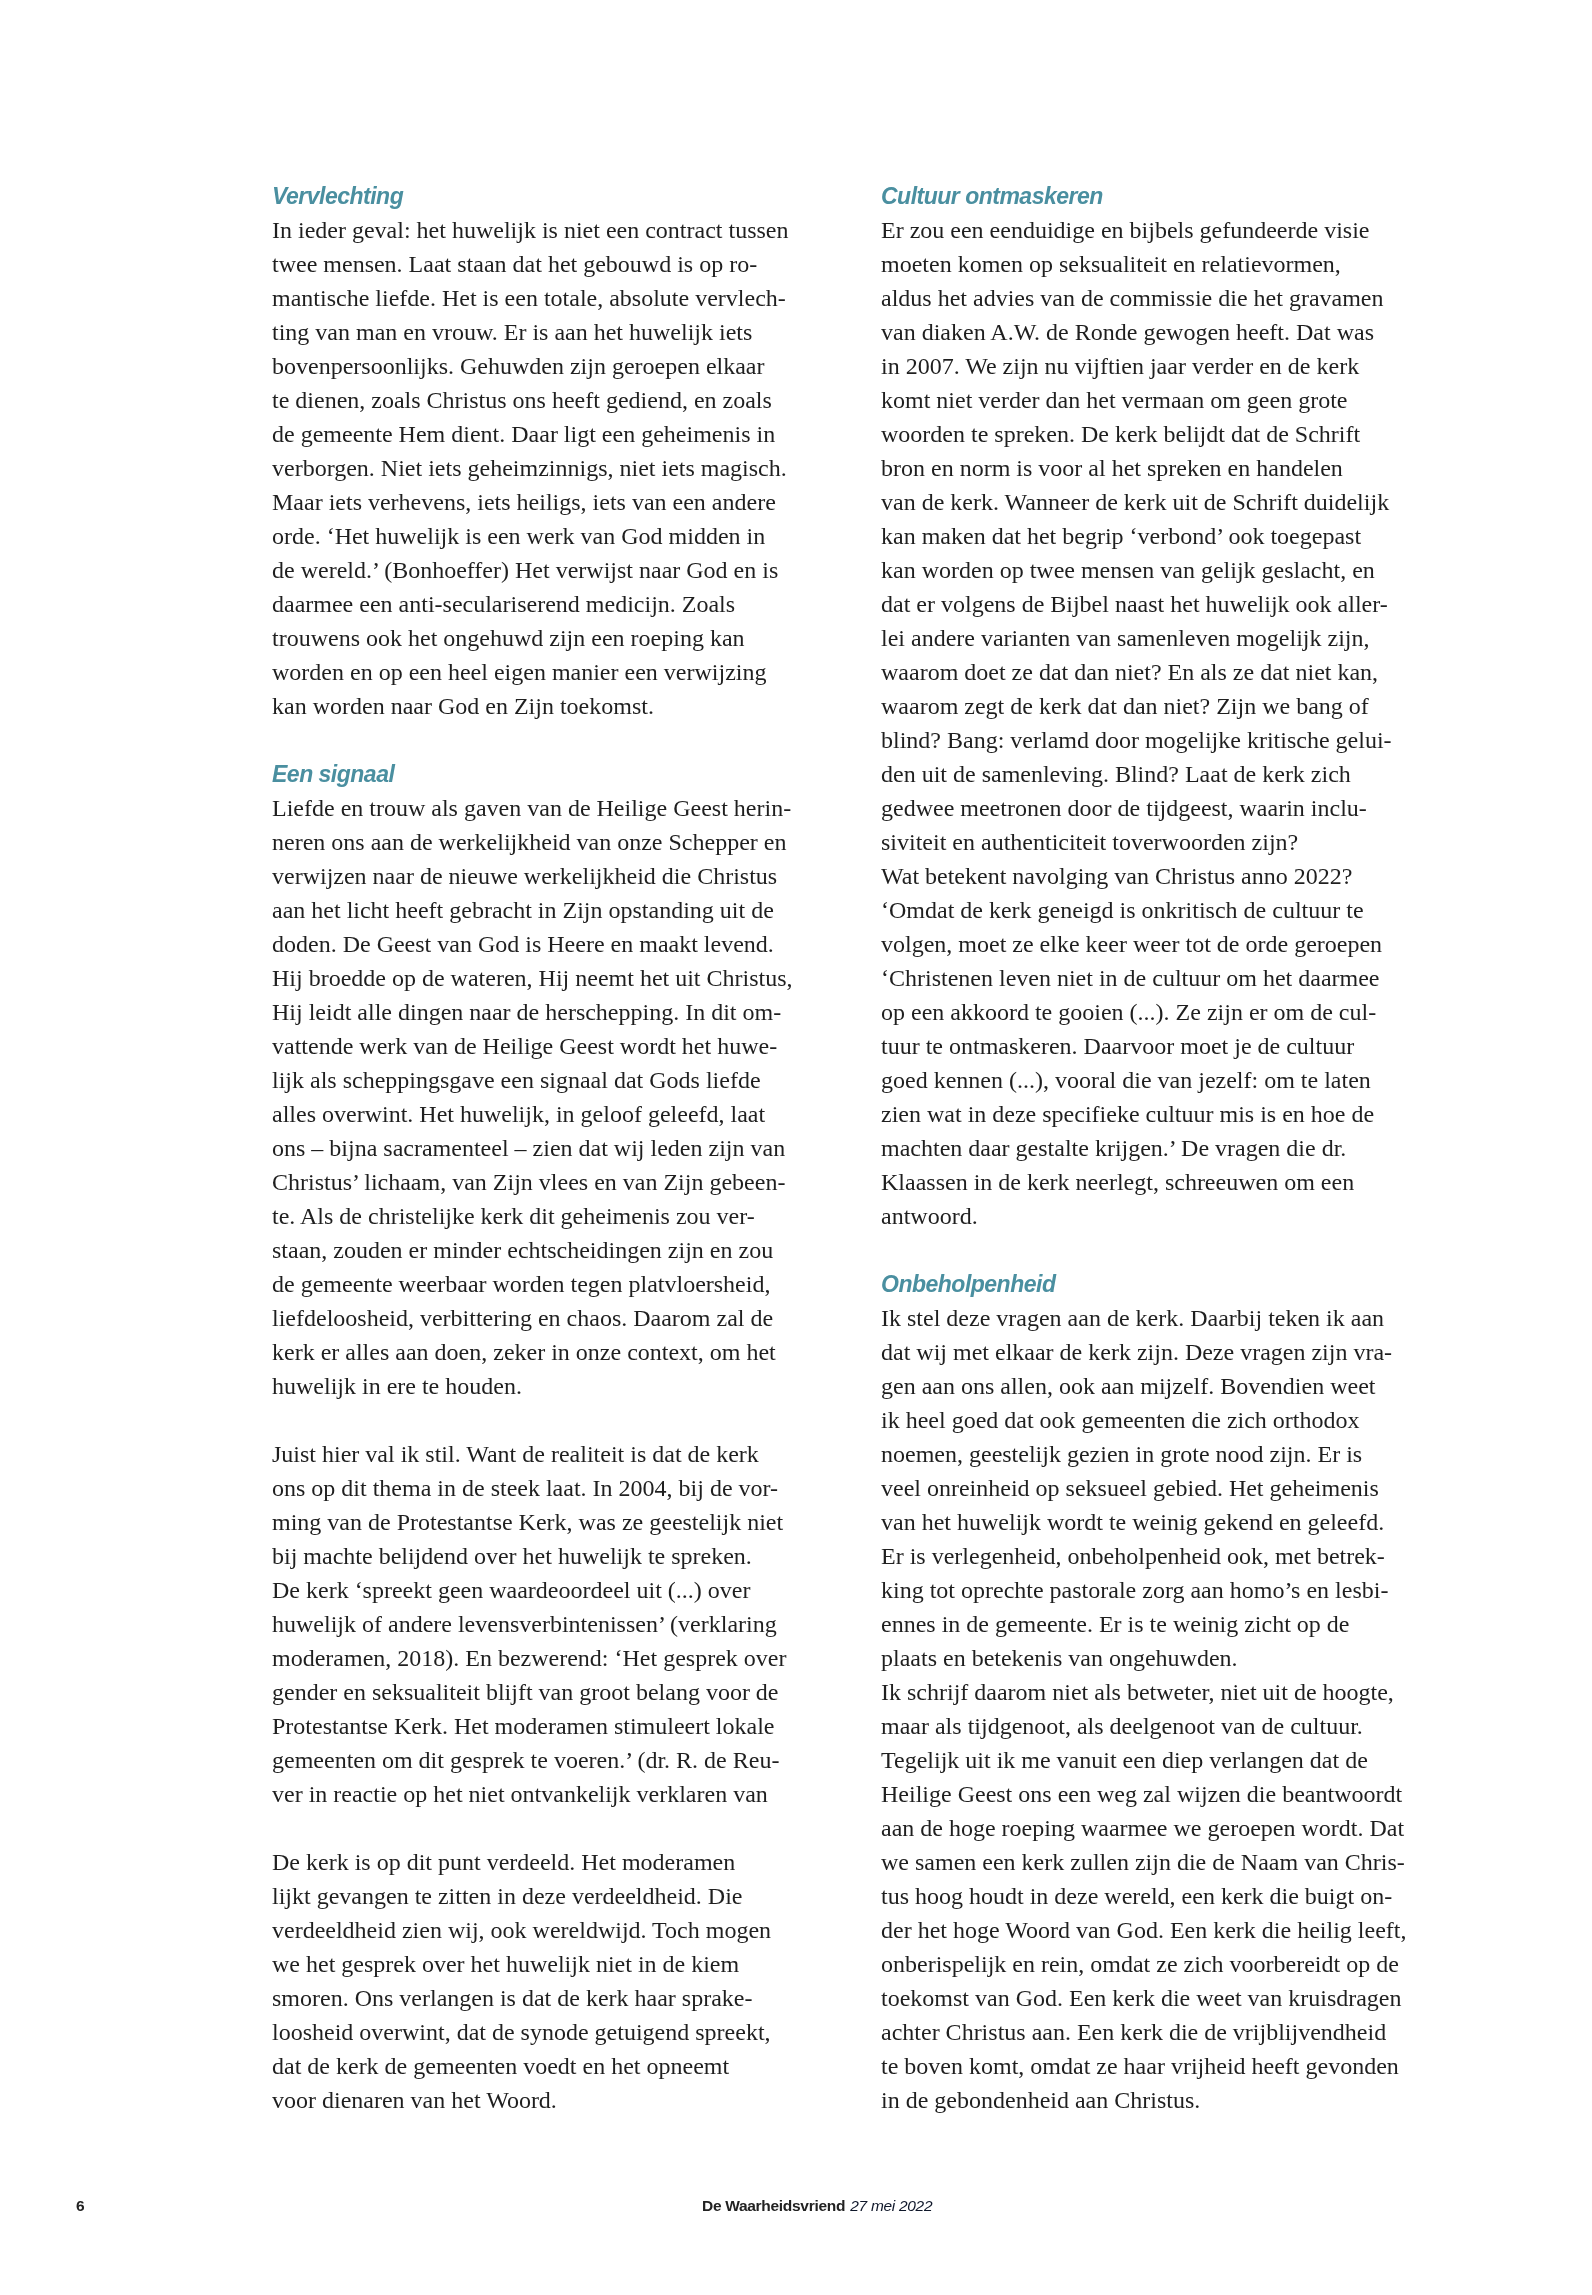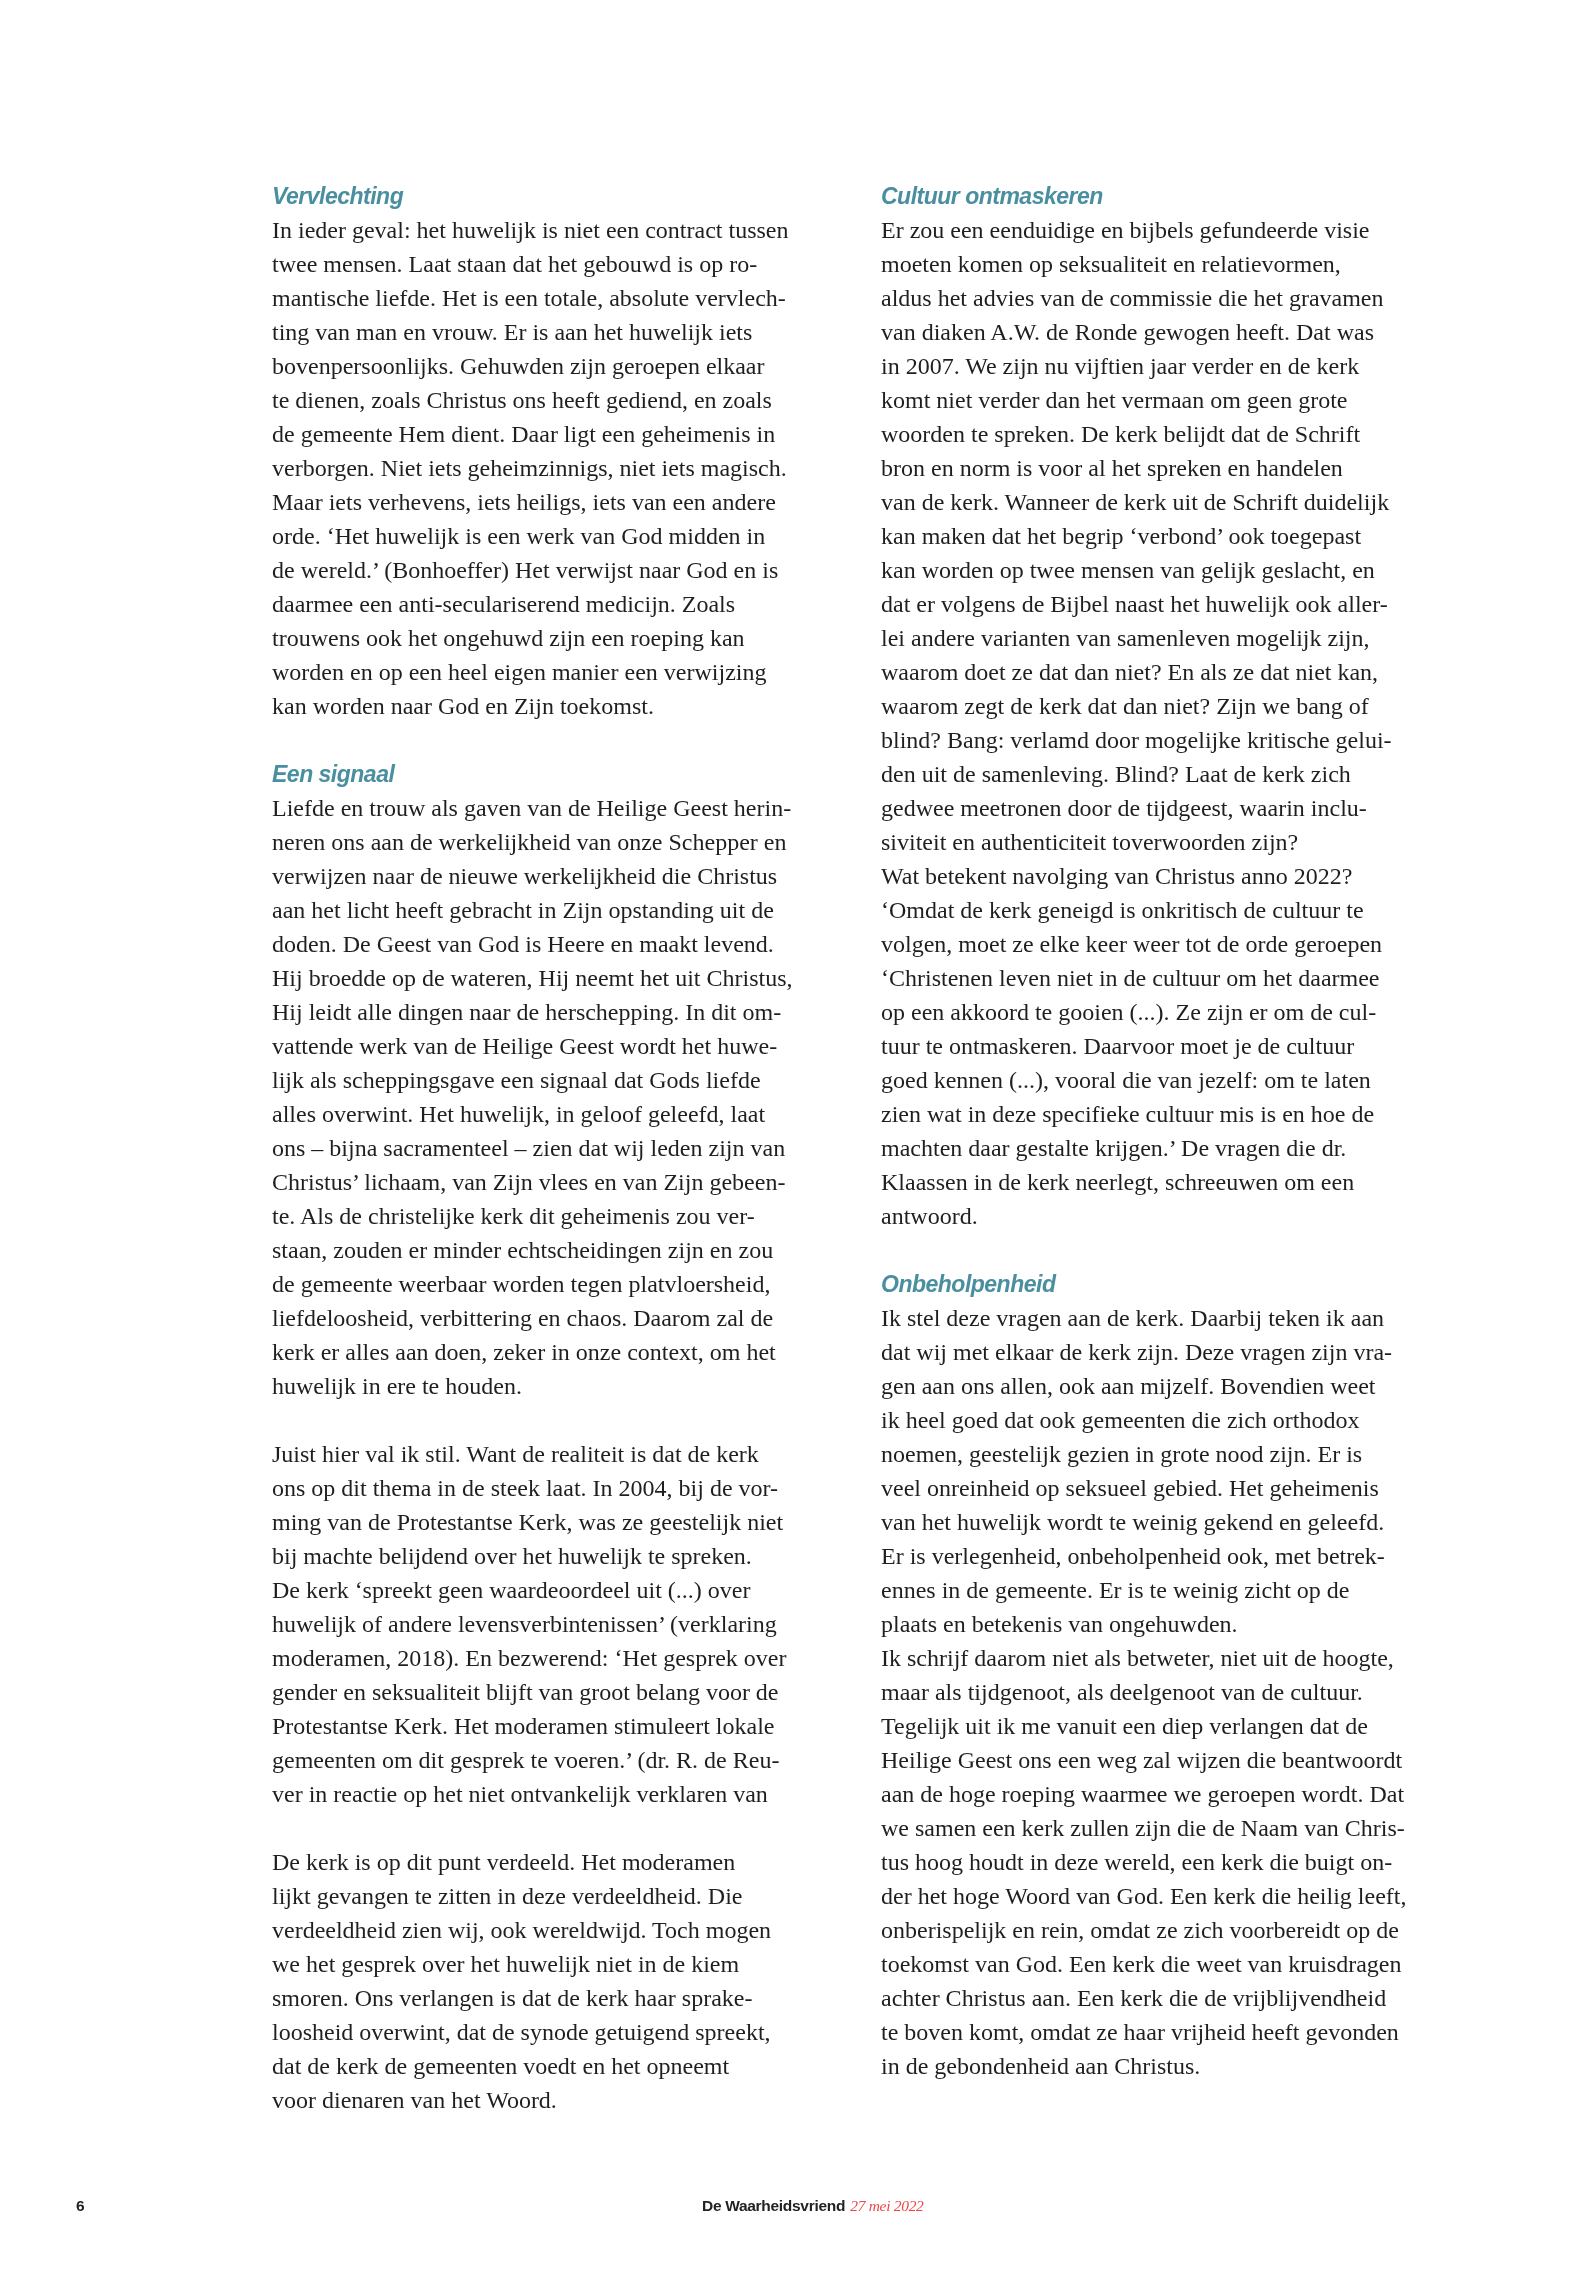--- a/index.html
+++ b/index.html
@@ -30,21 +30,21 @@
   .footer {
     position: absolute;
     top: 2197px;
     font-family: "Liberation Sans", "DejaVu Sans", sans-serif;
     font-size: 15.5px;
     color: #222;
   }
   .page-num { left: 76px; font-weight: bold; }
   .pub { left: 666px; }
   .pub-name { font-weight: bold; letter-spacing: -0.3px; margin-left: 36px; }
-  .pub-date { font-style: italic; color: #ef4444; margin-left: 5.2px; letter-spacing: -0.3px; font-family: Liberation Serif, serif; }
+  .pub-date { font-style: italic; color: #0f172a; margin-left: 5.2px; letter-spacing: -0.3px; }
 </style>
 </head>
 <body>
 
 <div class="col col-left">
     <div class="section">
       <div class="heading">Vervlechting</div>
       <div class="line">In ieder geval: het huwelijk is niet een contract tussen</div>
       <div class="line">twee mensen. Laat staan dat het gebouwd is op ro-</div>
       <div class="line">mantische liefde. Het is een totale, absolute vervlech-</div>
@@ -147,20 +147,21 @@
     <div class="section">
       <div class="heading">Onbeholpenheid</div>
       <div class="line">Ik stel deze vragen aan de kerk. Daarbij teken ik aan</div>
       <div class="line">dat wij met elkaar de kerk zijn. Deze vragen zijn vra-</div>
       <div class="line">gen aan ons allen, ook aan mijzelf. Bovendien weet</div>
       <div class="line">ik heel goed dat ook gemeenten die zich orthodox</div>
       <div class="line">noemen, geestelijk gezien in grote nood zijn. Er is</div>
       <div class="line">veel onreinheid op seksueel gebied. Het geheimenis</div>
       <div class="line">van het huwelijk wordt te weinig gekend en geleefd.</div>
       <div class="line">Er is verlegenheid, onbeholpenheid ook, met betrek-</div>
+      <div class="line">king tot oprechte pastorale zorg aan homo’s en lesbi-</div>
       <div class="line">ennes in de gemeente. Er is te weinig zicht op de</div>
       <div class="line">plaats en betekenis van ongehuwden.</div>
       <div class="line">Ik schrijf daarom niet als betweter, niet uit de hoogte,</div>
       <div class="line">maar als tijdgenoot, als deelgenoot van de cultuur.</div>
       <div class="line">Tegelijk uit ik me vanuit een diep verlangen dat de</div>
       <div class="line">Heilige Geest ons een weg zal wijzen die beantwoordt</div>
       <div class="line">aan de hoge roeping waarmee we geroepen wordt. Dat</div>
       <div class="line">we samen een kerk zullen zijn die de Naam van Chris-</div>
       <div class="line">tus hoog houdt in deze wereld, een kerk die buigt on-</div>
       <div class="line">der het hoge Woord van God. Een kerk die heilig leeft,</div>

